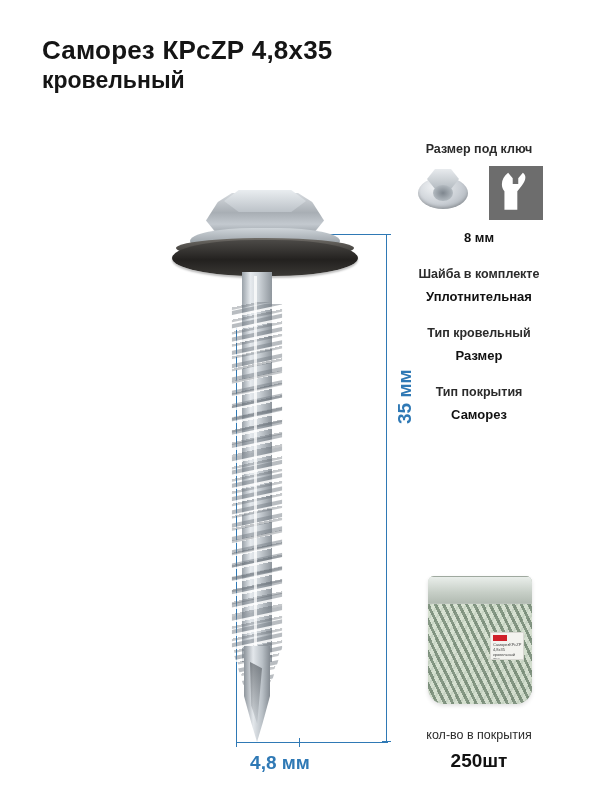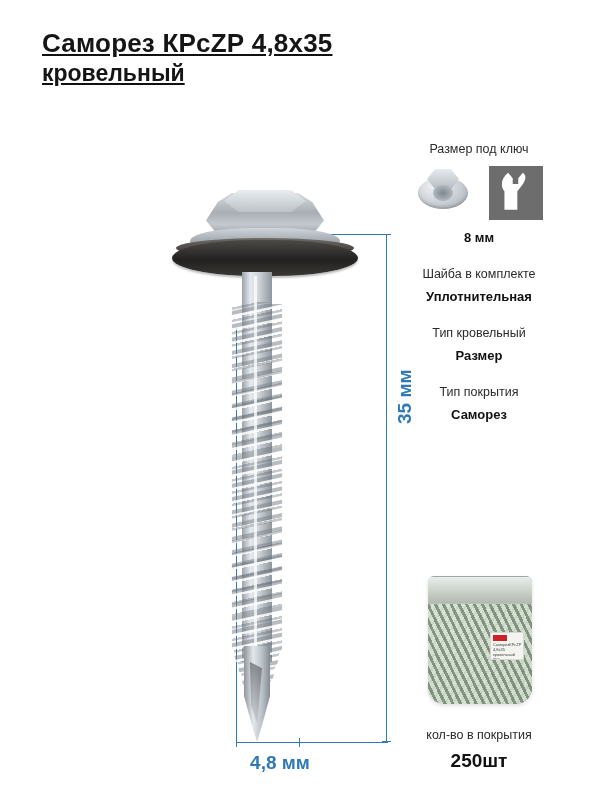--- a/index.html
+++ b/index.html
@@ -13,23 +13,22 @@
     position: relative;
     overflow: hidden;
     font-family: "Liberation Sans", sans-serif;
     color: #111111;
   }
 
   
   .title-block {
     position: absolute;
     left: 42px;
-    top: 29px;
+    top: 36px;
     width: 470px;
-    text-decoration: underline;
   }
   .title-line1 {
     font-size: 26px;
     font-weight: bold;
     letter-spacing: 0.2px;
     line-height: 1.15;
     color: #151515;
   }
   .title-line2 {
     font-size: 23px;
@@ -43,20 +42,21 @@
     position: absolute;
     right: 26px;
     top: 142px;
     width: 190px;
     text-align: center;
   }
   .info-cap {
     font-size: 12.5px;
     color: #2b2b2b;
     margin-bottom: 8px;
+    font-weight: bold;
   }
   .info-val {
     font-size: 13px;
     font-weight: bold;
     color: #111111;
   }
   .info-group { margin-bottom: 22px; }
 
   .icon-row {
     display: flex;

